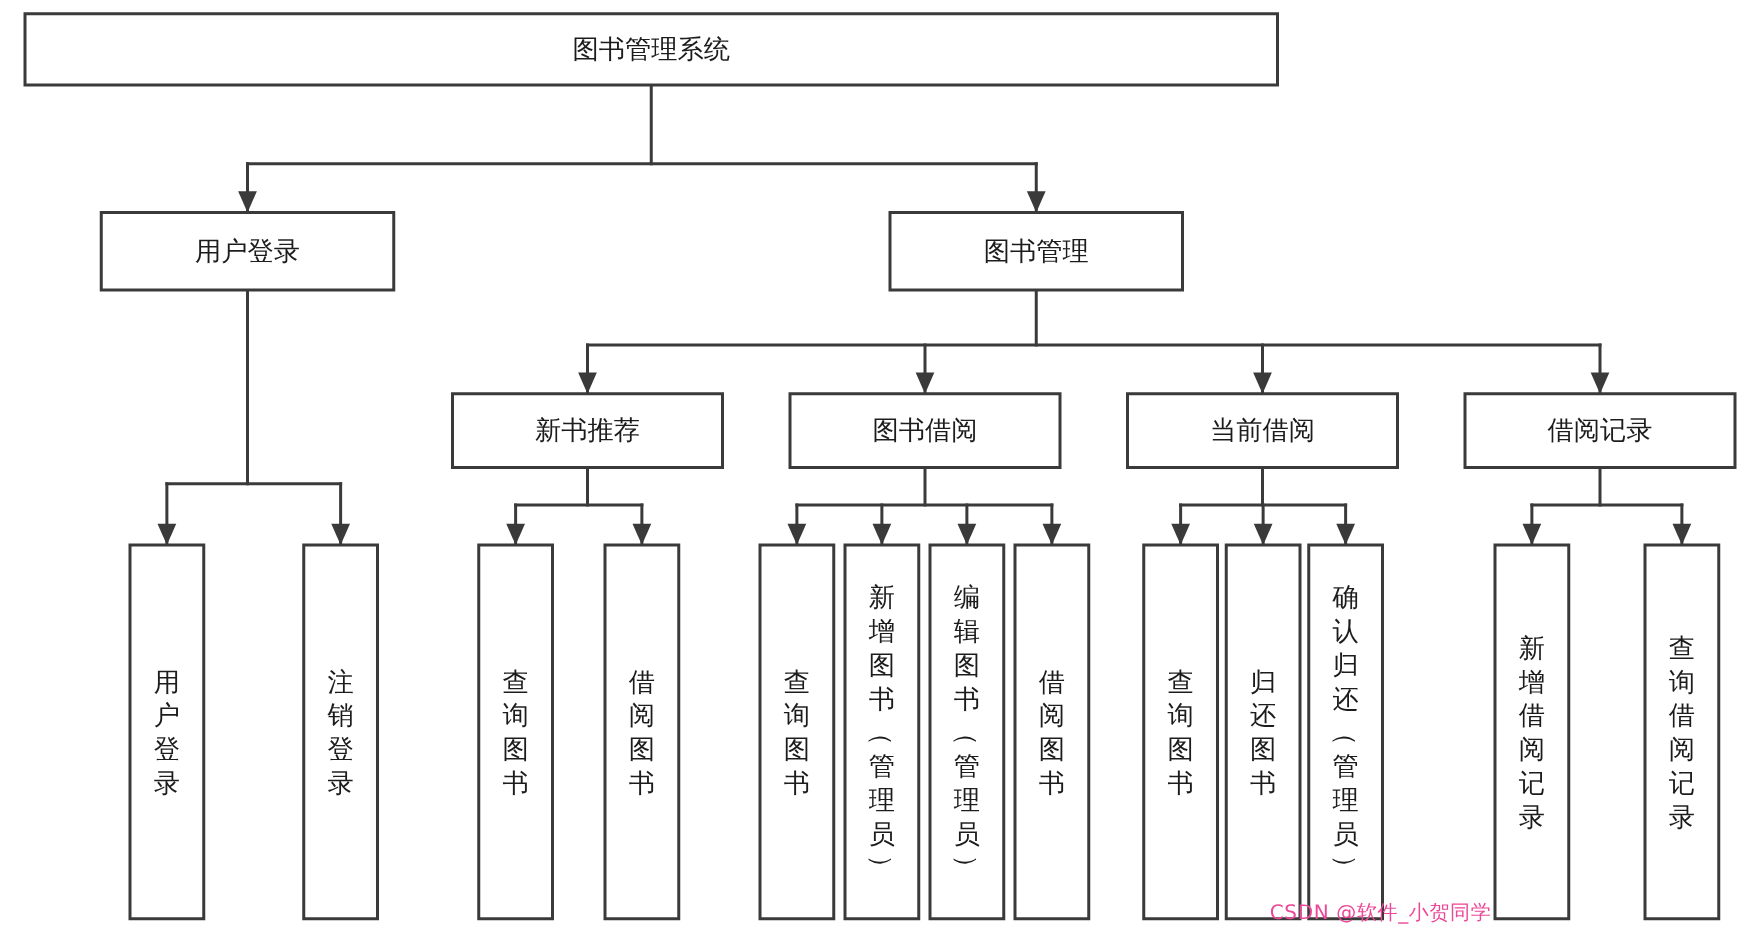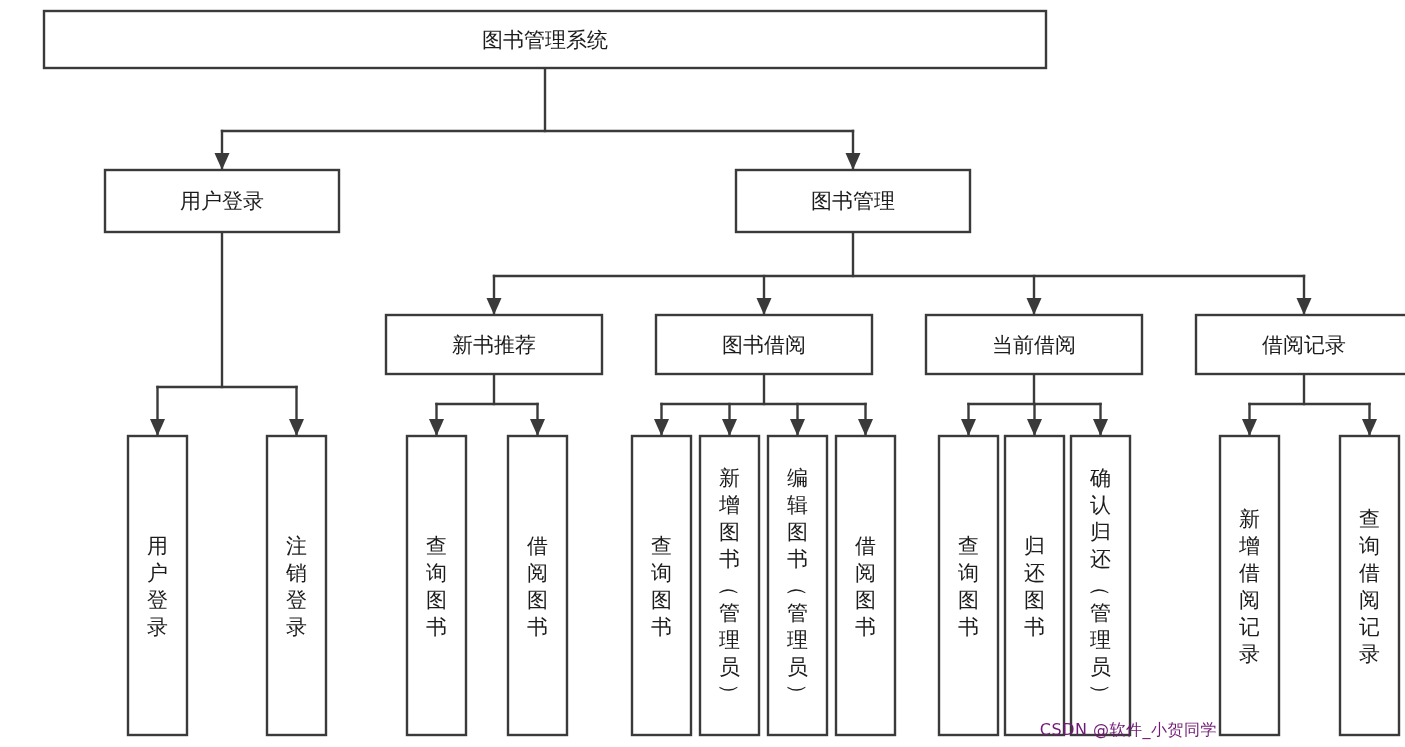--- a/index.html
+++ b/index.html
@@ -11,21 +11,20 @@
     width: 1405px;
     height: 747px;
     font-family: "DejaVu Sans", "Liberation Sans", sans-serif;
     overflow: hidden;
     position: relative;
   }
   #diagram-root {
     position: relative;
     width: 1209px;
     height: 747px;
-    margin-left: 24px;
   }
   svg.diagram-canvas {
     position: absolute;
     top: 0;
     left: 0;
     width: 1405px;
     height: 747px;
   }
   .node-box {
     fill: #ffffff;
@@ -54,21 +53,21 @@
     font-size: 21px;
     fill: #1c1c1c;
     text-anchor: middle;
   }
   .watermark {
     position: absolute;
     right: 16px;
     bottom: 6px;
     font-family: "DejaVu Sans", "Liberation Sans", sans-serif;
     font-size: 16px;
-    color: #701a75;
+    color: #ec4899;
     letter-spacing: 0.5px;
     white-space: nowrap;
     user-select: none;
   }
 </style>
 </head>
 <body>
 
 <div id="diagram-root">
   <svg class="diagram-canvas" viewBox="0 0 1405 747">

